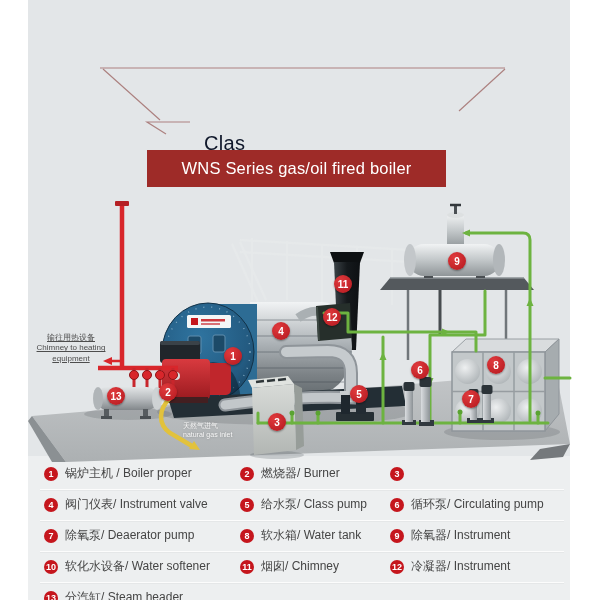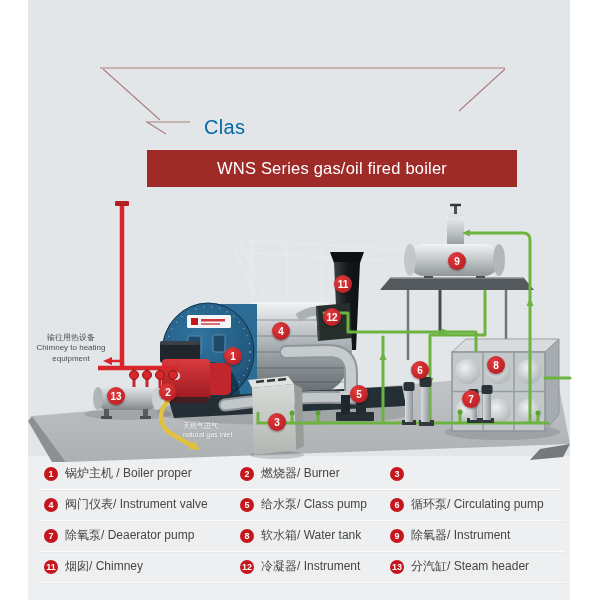--- a/index.html
+++ b/index.html
@@ -2,33 +2,33 @@
 <html><head>
 <meta charset="utf-8">
 <style>
   html,body{margin:0;padding:0;}
   .page{position:relative;width:600px;height:600px;background:#ffffff;overflow:hidden;
         font-family:"Liberation Sans","DejaVu Sans",sans-serif;}
   .content-bg{position:absolute;left:28px;top:0;width:542px;height:600px;background:#e3e6e8;}
   .legend-bg{position:absolute;left:28px;top:456px;width:542px;height:144px;background:#edeff0;}
   .illu{position:absolute;left:0;top:0;width:600px;height:600px;}
 
-  .brand-line{position:absolute;left:204px;top:116px;display:flex;gap:13px;
-              font-size:20px;color:#0369a1;letter-spacing:.3px;}
-  .banner{position:absolute;left:147px;top:150px;width:370px;height:37px;background:#9e2b28;
+  .brand-line{position:absolute;left:204px;top:132px;display:flex;gap:13px;
+              font-size:20px;color:#0f172a;letter-spacing:.3px;}
+  .banner{position:absolute;left:147px;top:150px;width:299px;height:37px;background:#9e2b28;
           color:#fff;display:flex;align-items:center;justify-content:center;
           font-size:16.5px;font-weight:500;letter-spacing:.2px;}
 
   .marker{position:absolute;width:18px;height:18px;border-radius:50%;
           background:radial-gradient(circle at 35% 30%,#e03a3d,#b3181e);
           color:#fff;font-size:10px;font-weight:bold;display:flex;align-items:center;
           justify-content:center;box-shadow:0 1px 2px rgba(0,0,0,.4);}
 
   .anno-convey{position:absolute;left:30px;top:333px;width:82px;text-align:center;
-               font-size:8px;color:#4d4d4d;line-height:1.3;}
+               font-size:8px;color:#4d4d4d;line-height:1.3;text-decoration:underline;}
   .anno-gas{position:absolute;left:183px;top:421px;width:74px;font-size:7px;
             color:rgba(255,255,255,.93);line-height:1.35;text-shadow:0 0 2px rgba(110,110,110,.6);}
 
   .legend{position:absolute;left:44px;top:458px;width:516px;display:grid;
           grid-template-columns:196px 150px 1fr;grid-auto-rows:31px;}
   .legend-item{display:flex;align-items:center;gap:7px;font-size:12px;color:#454545;}
   .legend-item .badge{width:14px;height:14px;border-radius:50%;background:#c5161d;color:#fff;
           font-size:9px;font-weight:bold;display:flex;align-items:center;justify-content:center;
           flex:0 0 14px;}
   .legend-divider{position:absolute;left:40px;width:524px;height:1px;
@@ -380,20 +380,24 @@
       </div>
     <div class="legend-item">
         <span class="badge">8</span>
         <span>软水箱/ Water tank</span>
       </div>
     <div class="legend-item">
         <span class="badge">9</span>
         <span>除氧器/ Instrument</span>
       </div>
     <div class="legend-item">
+        <span class="badge">10</span>
+        <span>软化水设备/ Water softener</span>
+      </div>
+    <div class="legend-item">
         <span class="badge">11</span>
         <span>烟囱/ Chimney</span>
       </div>
     <div class="legend-item">
         <span class="badge">12</span>
         <span>冷凝器/ Instrument</span>
       </div>
     <div class="legend-item">
         <span class="badge">13</span>
         <span>分汽缸/ Steam header</span>

